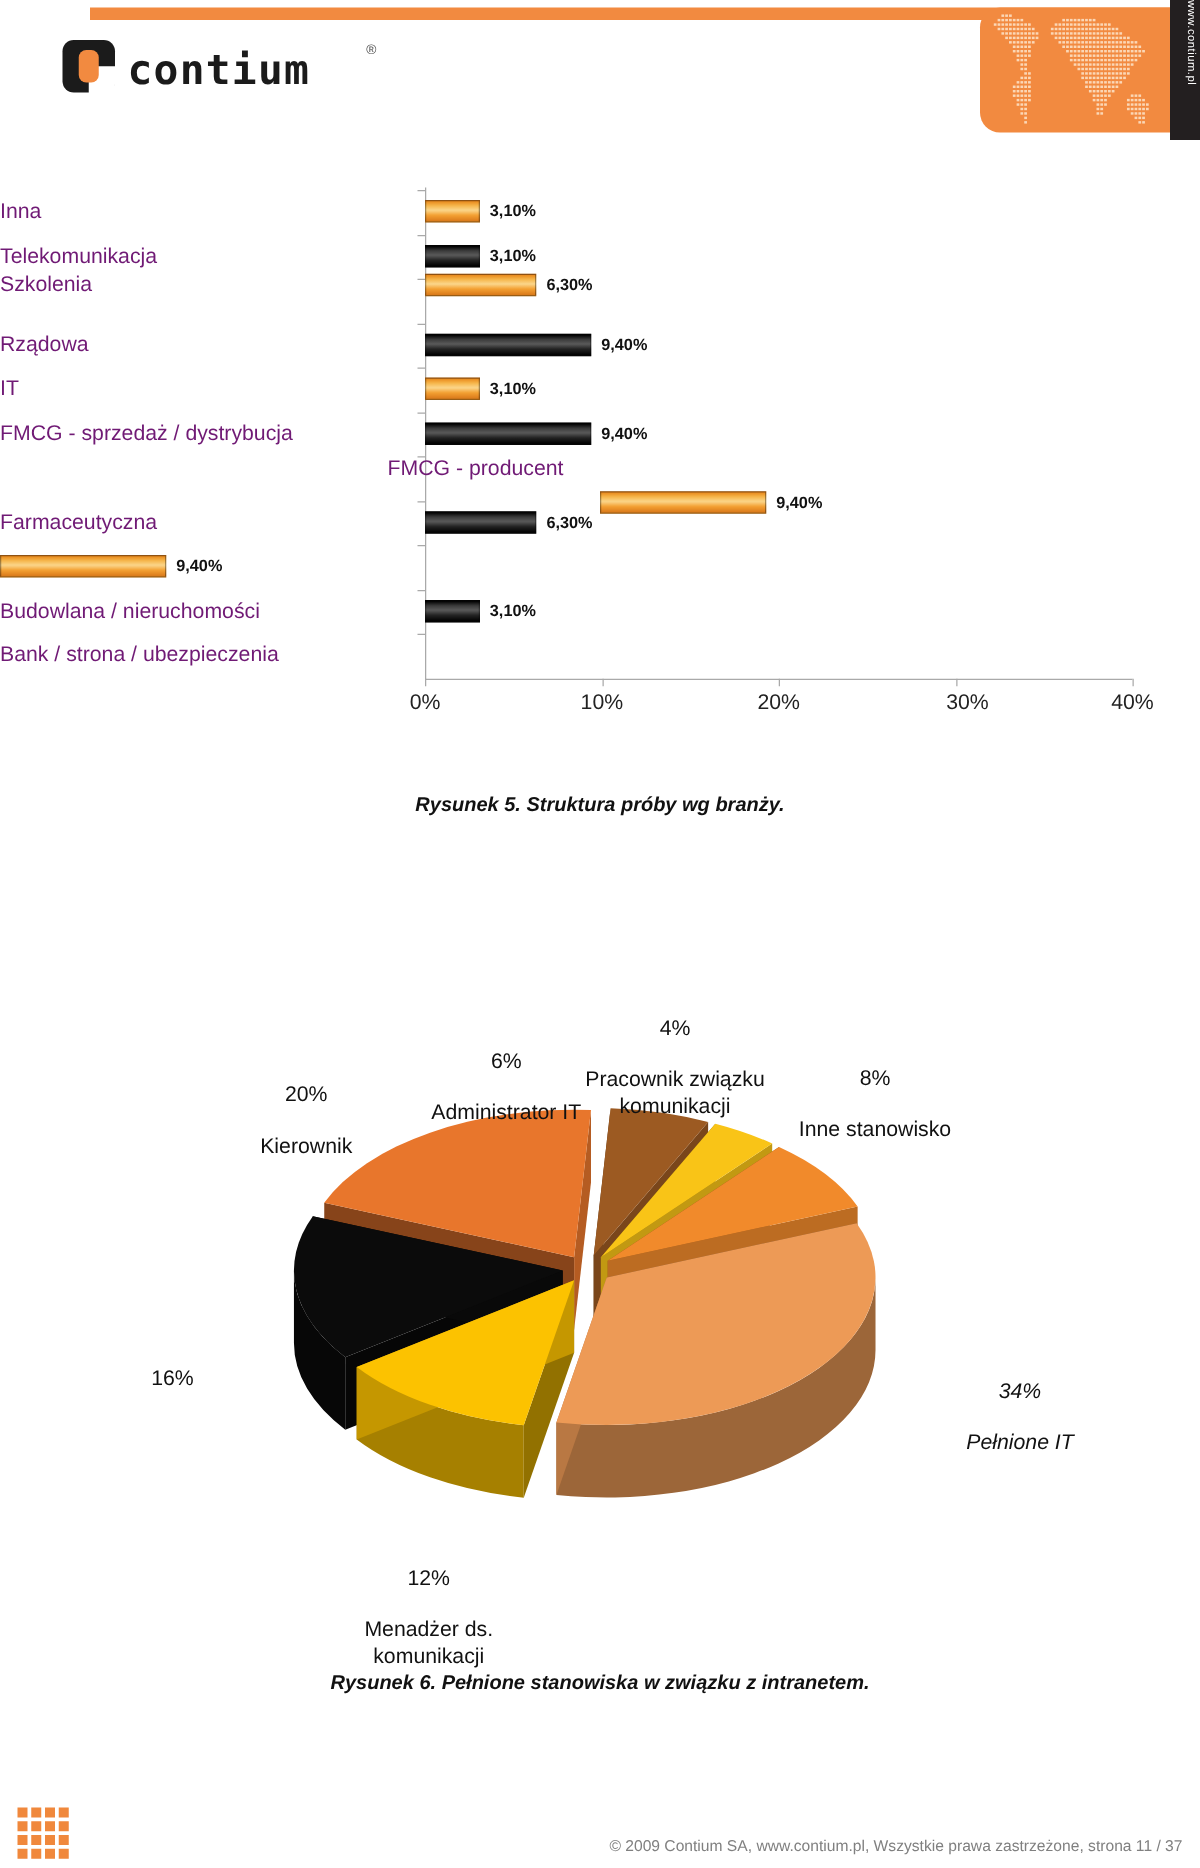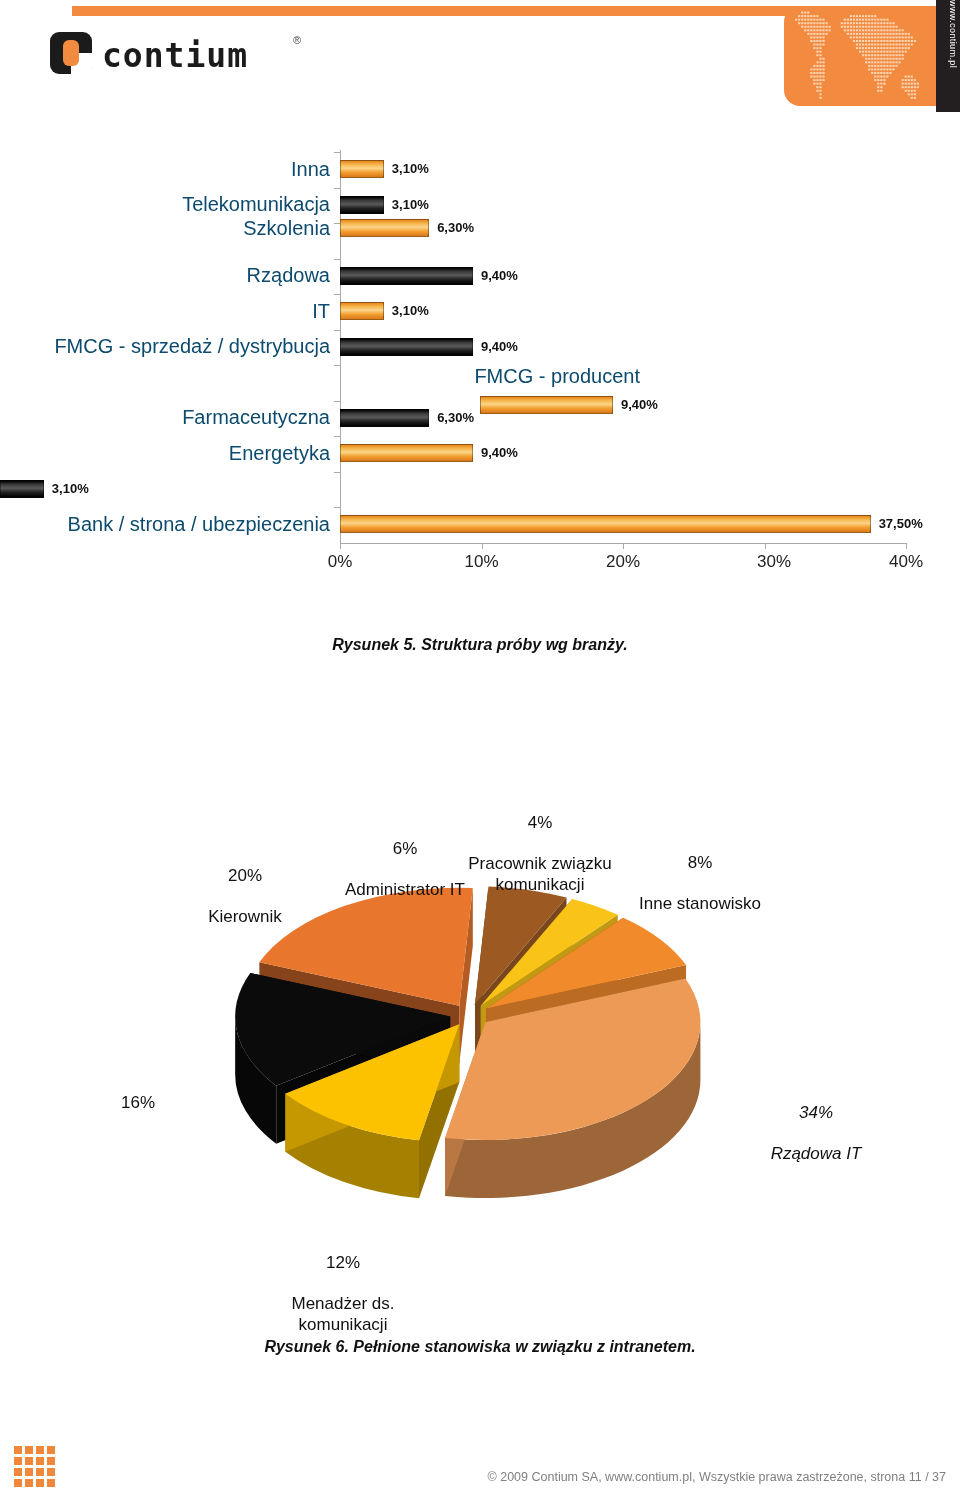--- a/index.html
+++ b/index.html
@@ -55,22 +55,22 @@
     position:absolute; left:243px; top:4px; font-size:11px; color:#4a4a4a;
   }
 
   
   .barchart { position:absolute; left:0px; top:150px; width:960px; height:440px; }
   .bar-row {
     position:absolute; left:0; width:960px; height:34px;
     display:flex; align-items:center;
   }
   .bar-label {
-    width:330px; text-align:right; padding-right:10px;
-    font-size:20px; color:#0c4a6e; font-family:"Liberation Sans", sans-serif;
+    width:330px; text-align:left; padding-right:10px;
+    font-size:17px; color:#701a75; font-family:"Liberation Sans", sans-serif;
     white-space:nowrap;
   }
   .bar-wrap { position:relative; height:34px; flex:1; }
   .bar {
     position:absolute; left:0; top:8px; height:18px;
     border:1px solid rgba(0,0,0,0.35);
     box-sizing:border-box;
   }
   .bar.orange {
     background:linear-gradient(to bottom,#E8891C 0%,#F6B64B 22%,#FBD68B 45%,#F3A032 70%,#D9791A 100%);
@@ -636,40 +636,36 @@
       <div class="tick-left" style="top: 215px;"></div>
       <div class="bar-row" style="top: 250.5px;">
         <div class="bar-label">Farmaceutyczna</div>
         <div class="bar-wrap">
           <div class="bar black" style="width: 89.145px;"></div>
           <div class="bar-value" style="left: 97.145px;">6,30%</div>
         </div>
       </div>
       <div class="tick-left" style="top: 250.5px;"></div>
       <div class="bar-row" style="top: 286px;">
-        <div class="bar-label">Energetyka</div>
         <div class="bar-wrap">
           <div class="bar orange" style="width: 133.01px;"></div>
           <div class="bar-value" style="left: 141.01px;">9,40%</div>
         </div>
       </div>
       <div class="tick-left" style="top: 286px;"></div>
       <div class="bar-row" style="top: 321.5px;">
+        <div class="bar-label">Budowlana / nieruchomości</div>
         <div class="bar-wrap">
           <div class="bar black" style="width: 43.865px;"></div>
           <div class="bar-value" style="left: 51.865px;">3,10%</div>
         </div>
       </div>
       <div class="tick-left" style="top: 321.5px;"></div>
       <div class="bar-row" style="top: 357px;">
         <div class="bar-label">Bank / strona / ubezpieczenia</div>
-        <div class="bar-wrap">
-          <div class="bar orange" style="width: 530.625px;"></div>
-          <div class="bar-value" style="left: 538.625px;">37,50%</div>
-        </div>
       </div>
       <div class="tick-left" style="top: 357px;"></div>
     </div>
   <div id="bar-ticks">
       <div class="tick-v" style="left: 340px;"></div>
       <div class="xlab" style="left: 340px;">0%</div>
       <div class="tick-v" style="left: 481.5px;"></div>
       <div class="xlab" style="left: 481.5px;">10%</div>
       <div class="tick-v" style="left: 623px;"></div>
       <div class="xlab" style="left: 623px;">20%</div>
@@ -743,21 +739,21 @@
     <div>8%</div>
     <div>Inne stanowisko</div>
   </div>
 
   <div class="pie-label" style="left:58px; top:372px; width:160px;">
     <div>16%</div>
   </div>
 
   <div class="pie-label" style="left:736px; top:382px; width:160px;font-style:italic;">
     <div>34%</div>
-    <div>Rządowa IT</div>
+    <div>Pełnione IT</div>
   </div>
 
   <div class="pie-label" style="left:258px; top:532px; width:170px;">
     <div>12%</div>
     <div>Menadżer ds.
 komunikacji</div>
   </div>
 </div>
 
 <div class="caption caption6">Rysunek 6. Pełnione stanowiska w związku z intranetem.</div>

